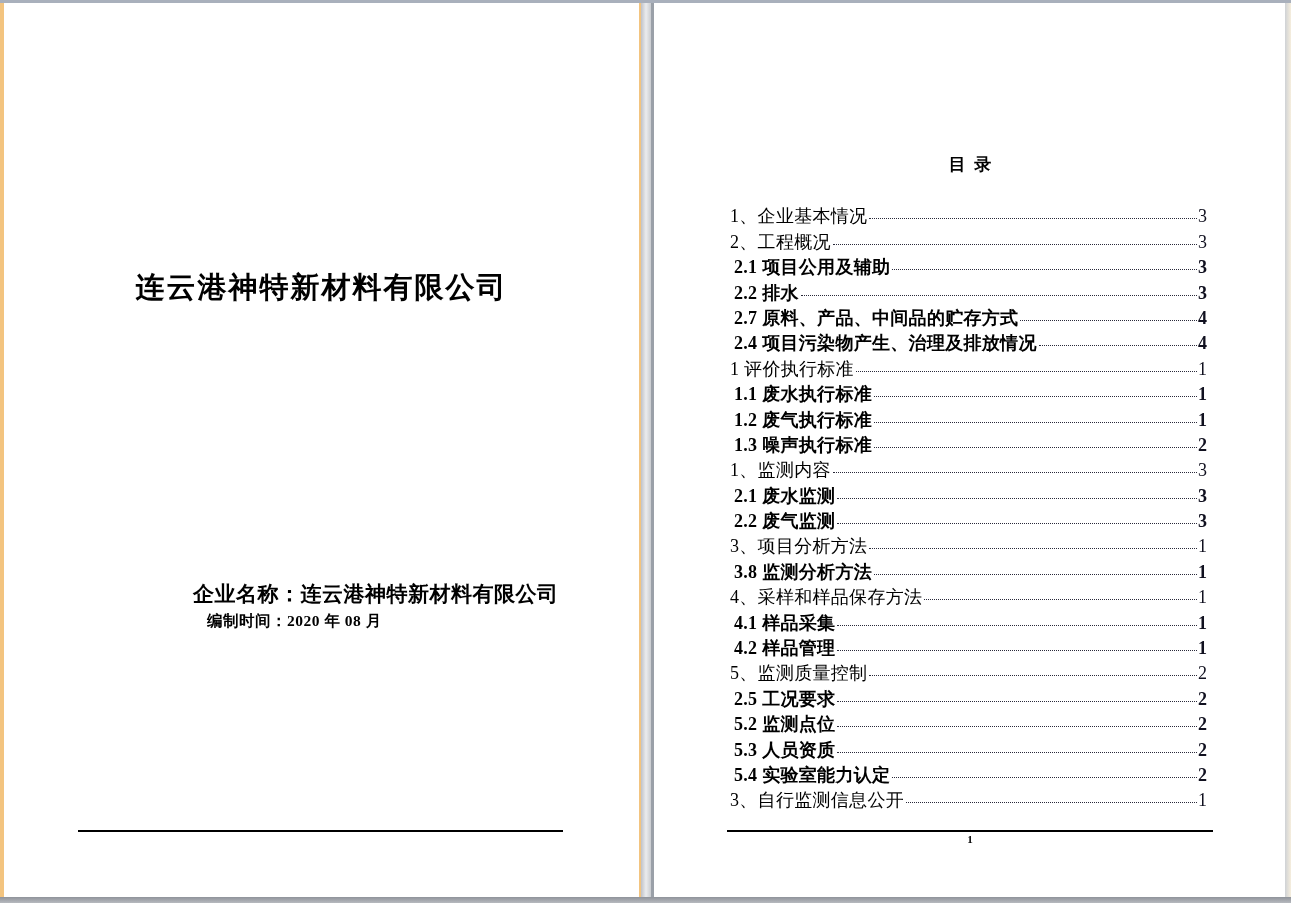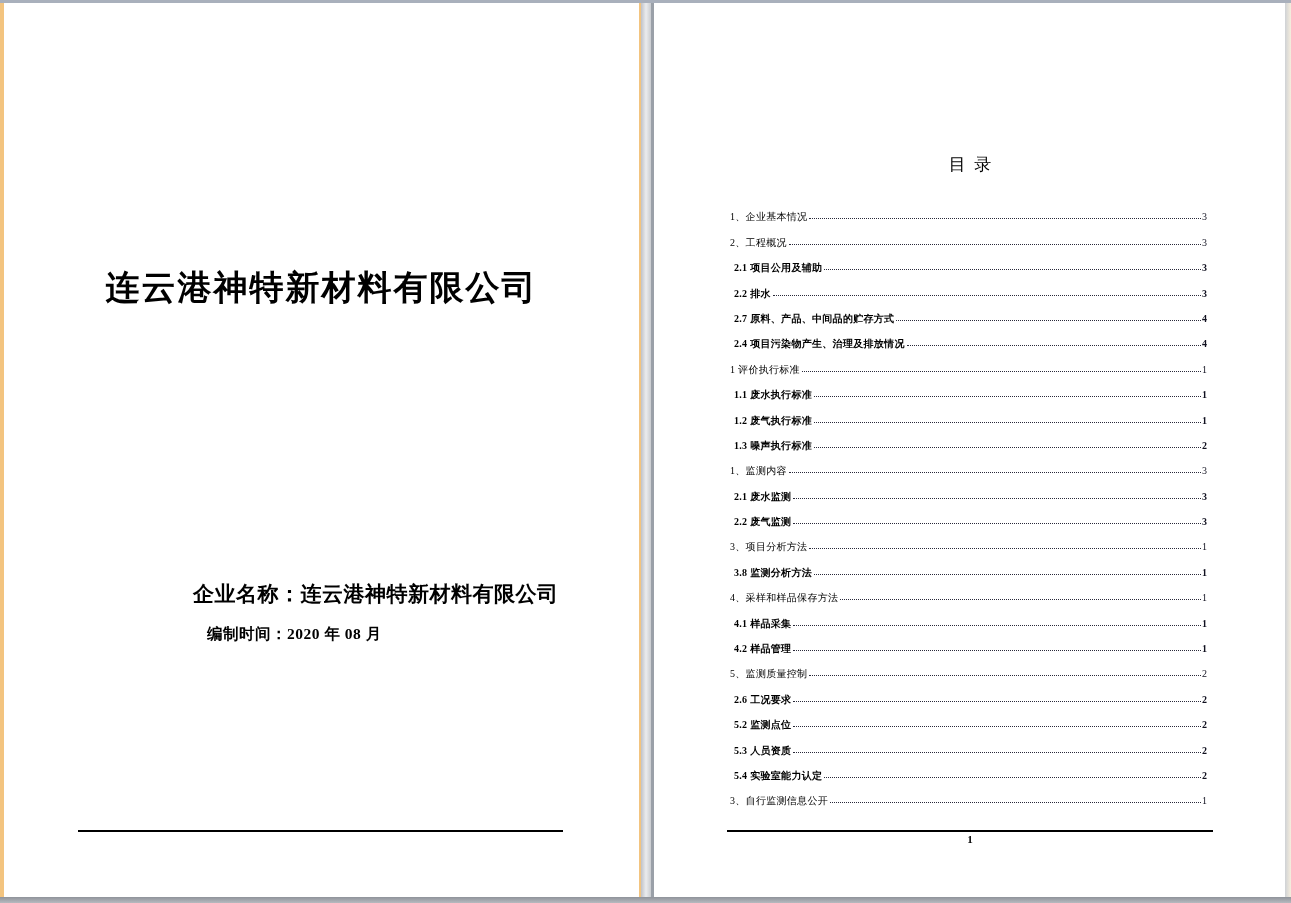--- a/index.html
+++ b/index.html
@@ -20,36 +20,36 @@
                     #f3c47f 0, #f3c47f 2px,
                     #bfc2c8 2px, #ebecee 7px, #c9ccd0 12px,
                     #9aa0a8 12px, #9aa0a8 15px); }
 
   .page { position: absolute; top: 3px; height: 894px; background: #ffffff; }
   .page-left  { left: 4px;   width: 635px; }
   .page-right { left: 654px; width: 632px; }
 
   
   .cover-title { position: absolute; top: 258px; left: 0; width: 100%;
-                 text-align: center; font-weight: bold; font-size: 34px;
+                 text-align: center; font-weight: bold; font-size: 29px;
                  letter-spacing: 2px; line-height: 53px; }
   .cover-company { position: absolute; top: 577px; left: 189px;
                    font-size: 21px; font-weight: bold; letter-spacing: 0.5px; }
-  .cover-date    { position: absolute; top: 621px; left: 203px;
+  .cover-date    { position: absolute; top: 608px; left: 203px;
                    font-size: 15.5px; font-weight: bold; letter-spacing: 0.5px; }
   .cover-footer-line { position: absolute; top: 827px; left: 74px; width: 485px;
                        border-top: 2px solid #000000; }
 
   
   .toc-heading { position: absolute; top: 150px; left: 0; width: 100%;
-                 text-align: center; font-size: 17px; font-weight: normal;
+                 text-align: center; font-size: 17px; font-weight: bold;
                  white-space: pre; }
   .toc-list { position: absolute; top: 198px; left: 0; width: 100%; }
   .toc-row { display: flex; align-items: flex-end; height: 25.4px;
-             padding-left: 76px; padding-right: 79px; font-size: 10px; }
+             padding-left: 76px; padding-right: 79px; font-size: 18px; }
   .toc-row.lvl2 { padding-left: 80px; font-weight: bold; }
   .toc-label { white-space: nowrap; line-height: 19px; letter-spacing: 0.3px; }
   .toc-leader { flex: 1; border-bottom: 1.6px dotted #2a2a3a; margin: 0 1px 7px 2px; }
   .toc-page { white-space: nowrap; line-height: 19px; color: #10101f; }
   .toc-footer-line { position: absolute; top: 827px; left: 73px; width: 486px;
                      border-top: 2px solid #000000; }
   .toc-page-number { position: absolute; top: 830px; left: 0; width: 100%;
                      text-align: center; font-size: 11px; font-weight: bold; }
 </style>
 </head>
@@ -163,21 +163,21 @@
           <span class="toc-label">4.2 样品管理</span>
           <span class="toc-leader"></span>
           <span class="toc-page">1</span>
         </div>
         <div class="toc-row">
           <span class="toc-label">5、监测质量控制</span>
           <span class="toc-leader"></span>
           <span class="toc-page">2</span>
         </div>
         <div class="toc-row lvl2">
-          <span class="toc-label">2.6 工况要求</span>
+          <span class="toc-label">2.5 工况要求</span>
           <span class="toc-leader"></span>
           <span class="toc-page">2</span>
         </div>
         <div class="toc-row lvl2">
           <span class="toc-label">5.2 监测点位</span>
           <span class="toc-leader"></span>
           <span class="toc-page">2</span>
         </div>
         <div class="toc-row lvl2">
           <span class="toc-label">5.3 人员资质</span>

